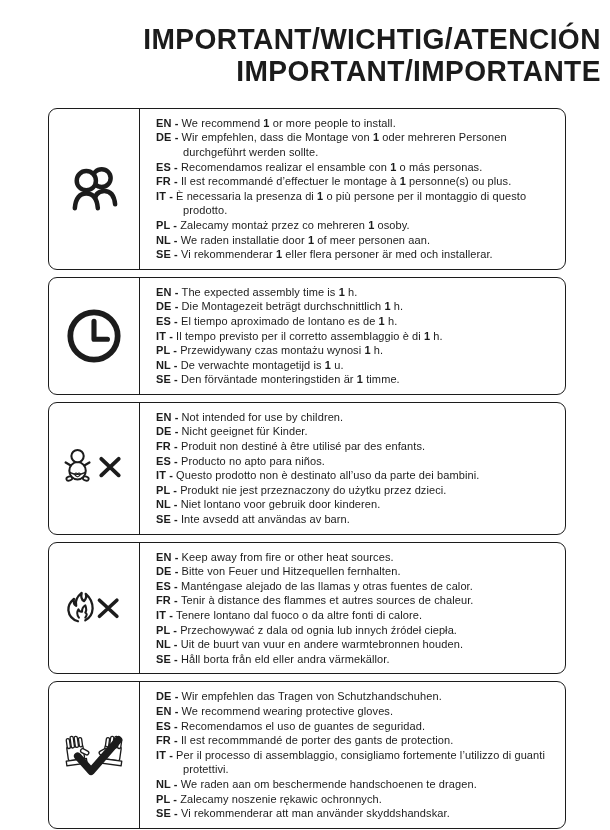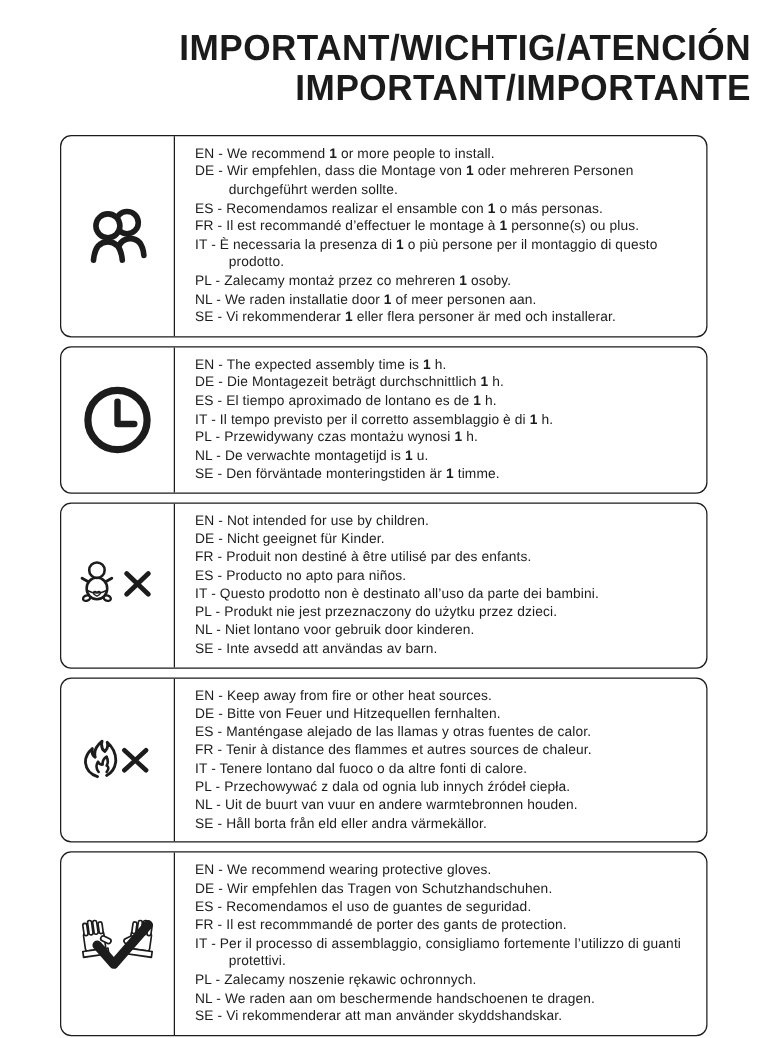--- a/index.html
+++ b/index.html
@@ -49,21 +49,21 @@
     justify-content:center;
   }
   .line {
     font-size:11px;
     line-height:14.6px;
     padding-left:27px;
     text-indent:-27px;
     max-width:372px;
     letter-spacing:0.1px;
   }
-  .code { font-weight:normal; }
+  .code { font-weight:bold; }
   .line b { font-weight:bold; }
 </style>
 </head>
 <body>
 
 <header class="header">
   <h1 class="title-line">IMPORTANT/WICHTIG/ATENCIÓN</h1>
   <h1 class="title-line">IMPORTANT/IMPORTANTE</h1>
 </header>
 
@@ -175,23 +175,23 @@
             <rect x="18" y="17" width="5.5" height="20" rx="2.7"></rect>
             <rect x="25" y="18" width="5.5" height="19" rx="2.7"></rect>
             <rect x="32" y="21" width="5.5" height="16" rx="2.7"></rect>
             <rect x="34" y="40" width="15" height="7" rx="3.5" transform="rotate(35 36 42)"></rect>
             <rect x="6" y="58" width="35" height="8"></rect>
           </g>
           <path d="M 27 52 L 50 78 L 97 24" stroke="#1c1c1c" stroke-width="13" fill="none" stroke-linecap="round" stroke-linejoin="round"></path>
         </svg>
       </div>
       <div class="text-cell">
+        <div class="line"><span class="code">DE - </span><span>Wir empfehlen das Tragen von Schutzhandschuhen.</span></div>
         <div class="line"><span class="code">EN - </span><span>We recommend wearing protective gloves.</span></div>
-        <div class="line"><span class="code">DE - </span><span>Wir empfehlen das Tragen von Schutzhandschuhen.</span></div>
         <div class="line"><span class="code">ES - </span><span>Recomendamos el uso de guantes de seguridad.</span></div>
         <div class="line"><span class="code">FR - </span><span>Il est recommmandé de porter des gants de protection.</span></div>
         <div class="line"><span class="code">IT - </span><span>Per il processo di assemblaggio, consigliamo fortemente l’utilizzo di guanti protettivi.</span></div>
+        <div class="line"><span class="code">NL - </span><span>We raden aan om beschermende handschoenen te dragen.</span></div>
         <div class="line"><span class="code">PL - </span><span>Zalecamy noszenie rękawic ochronnych.</span></div>
-        <div class="line"><span class="code">NL - </span><span>We raden aan om beschermende handschoenen te dragen.</span></div>
         <div class="line"><span class="code">SE - </span><span>Vi rekommenderar att man använder skyddshandskar.</span></div>
       </div>
     </section>
   </main>
 
 </body></html>

